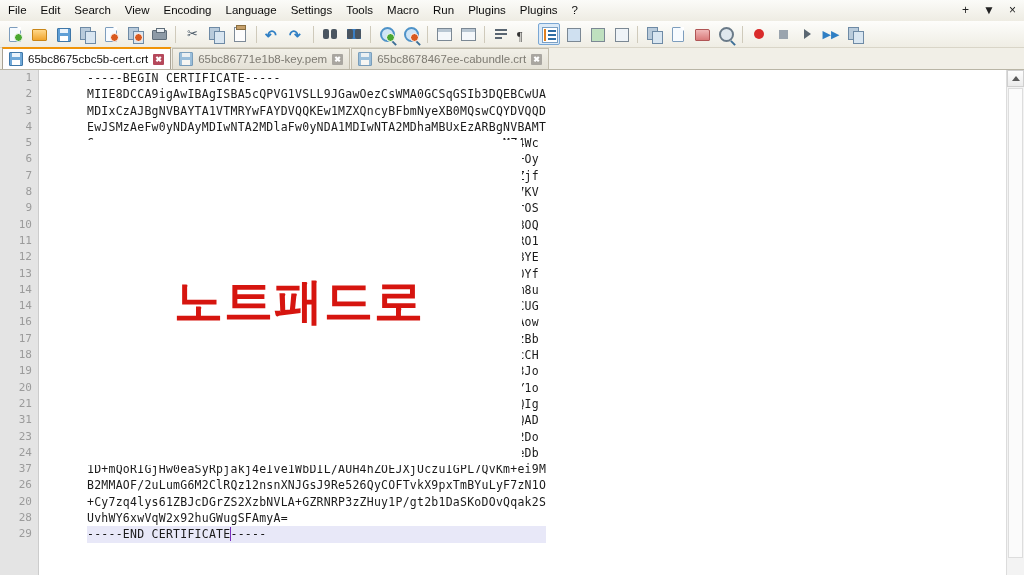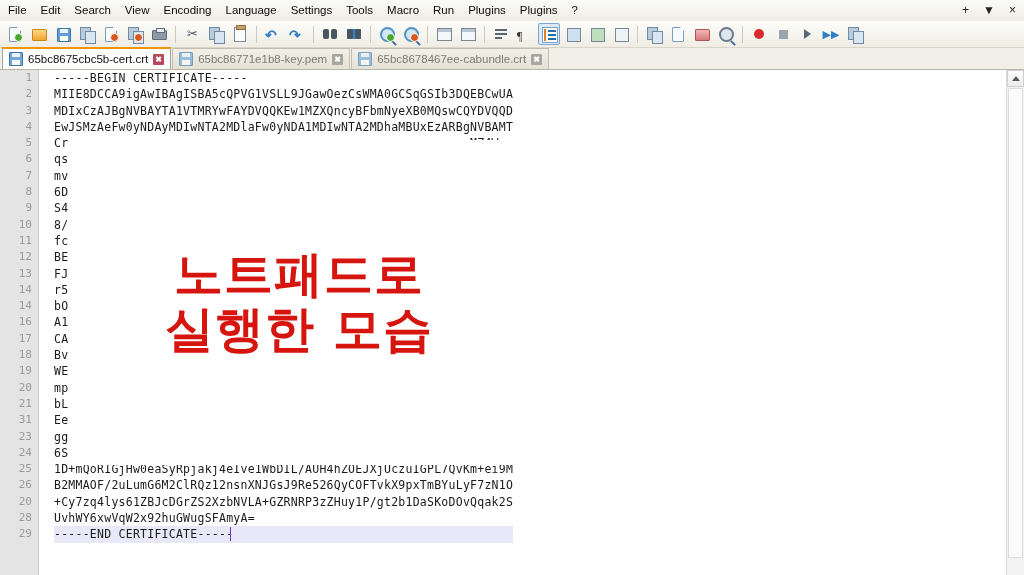--- a/index.html
+++ b/index.html
@@ -120,21 +120,21 @@
     font-family:"DejaVu Sans Mono",monospace;font-size:11px;color:#9b9b9b;
   }
   .codearea{
     position:absolute;left:39px;top:0;right:0;height:505px;overflow:hidden;
   }
   .code{
     position:absolute;left:15px;top:0;
     font-family:"DejaVu Sans Mono",monospace;font-size:11.5px;
     color:#1a1a1a;white-space:pre;letter-spacing:0.25px;
   }
-  .code .row{height:16.31px;line-height:16.31px;}
+  .code .row{height:16.31px;line-height:16.31px;margin-left:33px;}
   .code .row.cur{background:#e8e8f8;}
   .caret{
     position:absolute;width:1px;height:14px;background:#7a2fbe;
   }
 
   
   .vsb{
     position:absolute;right:0;top:70px;width:17px;height:505px;
     background:#f3f3f3;border-left:1px solid #dcdcdc;
   }
@@ -411,21 +411,21 @@
         <div class="ln">14</div>
         <div class="ln">16</div>
         <div class="ln">17</div>
         <div class="ln">18</div>
         <div class="ln">19</div>
         <div class="ln">20</div>
         <div class="ln">21</div>
         <div class="ln">31</div>
         <div class="ln">23</div>
         <div class="ln">24</div>
-        <div class="ln">25</div>
+        <div class="ln">37</div>
         <div class="ln">26</div>
         <div class="ln">20</div>
         <div class="ln">28</div>
         <div class="ln">29</div>
       </div>
     <div class="codearea">
       <div class="code" id="code"><div class="row">-----BEGIN CERTIFICATE-----</div><div class="row">MIIE8DCCA9igAwIBAgISBA5cQPVG1VSLL9JGawOezCsWMA0GCSqGSIb3DQEBCwUA</div><div class="row">MDIxCzAJBgNVBAYTA1VTMRYwFAYDVQQKEw1MZXQncyBFbmNyeXB0MQswCQYDVQQD</div><div class="row">EwJSMzAeFw0yNDAyMDIwNTA2MDlaFw0yNDA1MDIwNTA2MDhaMBUxEzARBgNVBAMT</div><div class="row">Cr                                                        MZ4Wc</div><div class="row">qs                                                        on+Oy</div><div class="row">mv                                                        VhZjf</div><div class="row">6D                                                        r17KV</div><div class="row">S4                                                        aJrOS</div><div class="row">8/                                                        P8BOQ</div><div class="row">fc                                                        DVRO1</div><div class="row">BE                                                        OBBYE</div><div class="row">FJ                                                        JQOYf</div><div class="row">r5                                                        zLm8u</div><div class="row">bO                                                        vMCUG</div><div class="row">A1                                                        MMAow</div><div class="row">CA                                                        OizBb</div><div class="row">Bv                                                        w1cCH</div><div class="row">WE                                                        QS3Jo</div><div class="row">mp                                                        AAY1o</div><div class="row">bL                                                        JfQIg</div><div class="row">Ee                                                        LBQAD</div><div class="row">gg                                                        DA2Do</div><div class="row">6S                                                        IqeDb</div><div class="row">1D+mQoRIGjHw0eaSyRpjakj4eIve1WbDIL/AUH4hZOEJXjUczuIGPL7QvKm+ei9M</div><div class="row">B2MMAOF/2uLumG6M2ClRQz12nsnXNJGsJ9Re526QyCOFTvkX9pxTmBYuLyF7zN1O</div><div class="row">+Cy7zq4lys61ZBJcDGrZS2XzbNVLA+GZRNRP3zZHuy1P/gt2b1DaSKoDOvQqak2S</div><div class="row">UvhWY6xwVqW2x92huGWugSFAmyA=</div><div class="row cur">-----END CERTIFICATE-----</div></div>
     <div class="caret" style="top: 457px; left: 190.5px;"></div>
       </div>
   </div>
@@ -433,16 +433,15 @@
   <div class="topstrip"></div>
   <div class="vsb">
     <div class="arrowbtn">
         <span class="caretup"></span>
       </div>
     <div class="thumb"></div>
   </div>
 
   <div class="overlay">
     <div class="kline">노트패드로</div>
-    <div class="kline">실행한 모습</div>
   </div>
 
 </div>
 
 </body></html>

